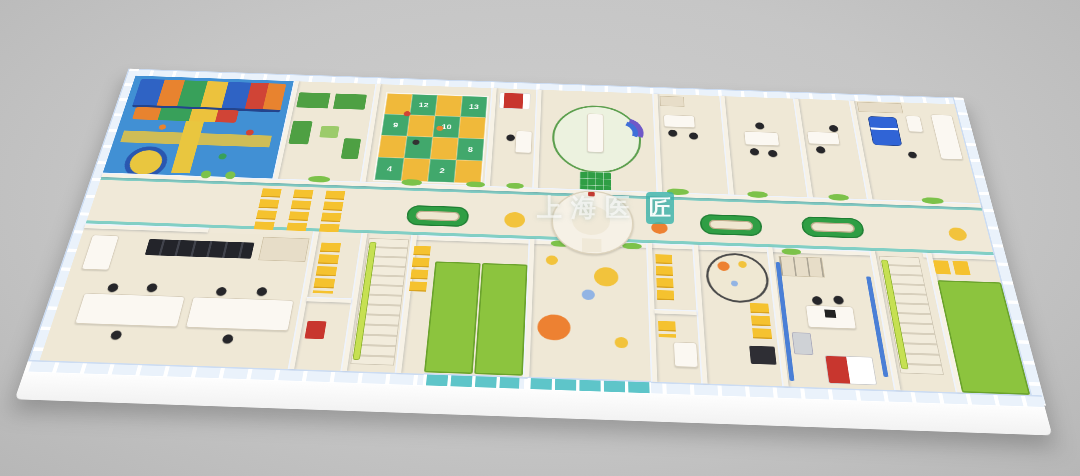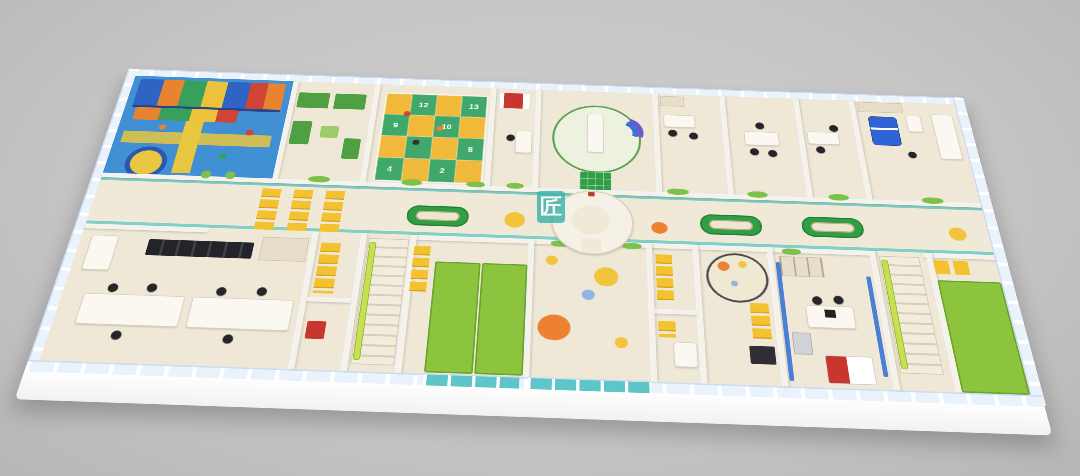--- a/index.html
+++ b/index.html
@@ -253,15 +253,16 @@
       <div class="abs steps" style="left:1080px;top:296px;width:52px;height:176px;"></div>
       <div class="abs rail" style="left:1082px;top:302px;width:7px;height:164px;"></div>
       <div class="abs" style="left:1152px;top:300px;width:48px;height:22px;
         background:repeating-linear-gradient(90deg,var(--chair-yellow) 0 20px,rgba(0,0,0,0) 20px 26px);border-radius:2px;"></div>
       <div class="abs mat" style="left:1152px;top:332px;width:80px;height:162px;"></div>
 
     </div>
   </div>
 
   <div class="watermark">
+    <span>上海医</span>
       <span class="badge">匠</span>
   </div>
 </div>
 
 </body></html>

